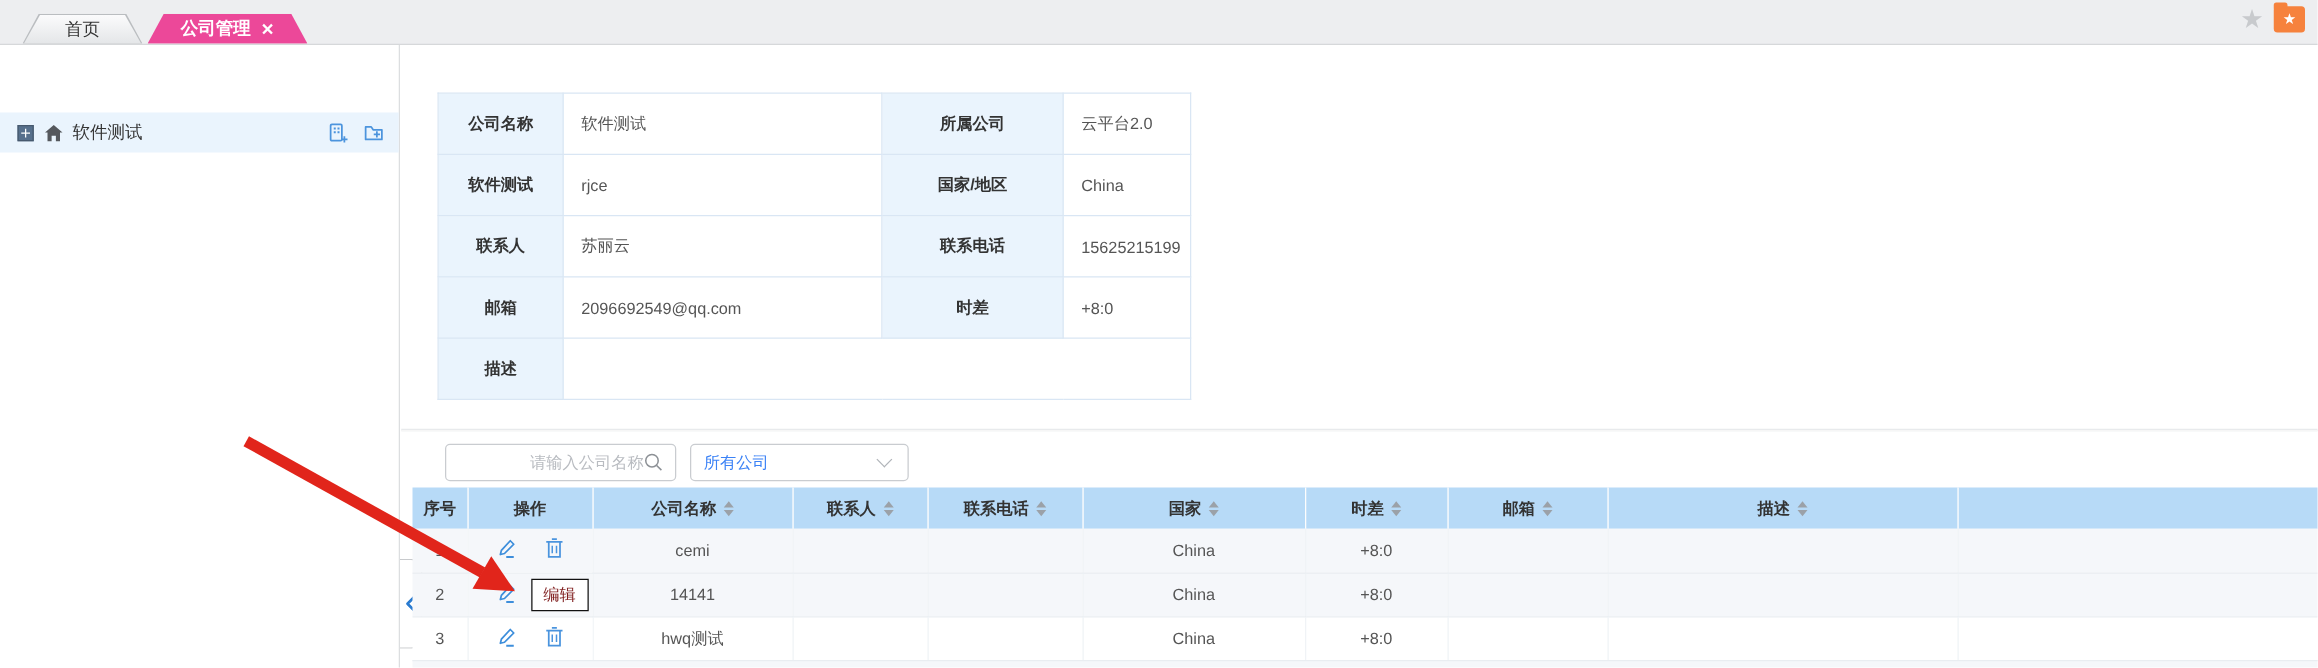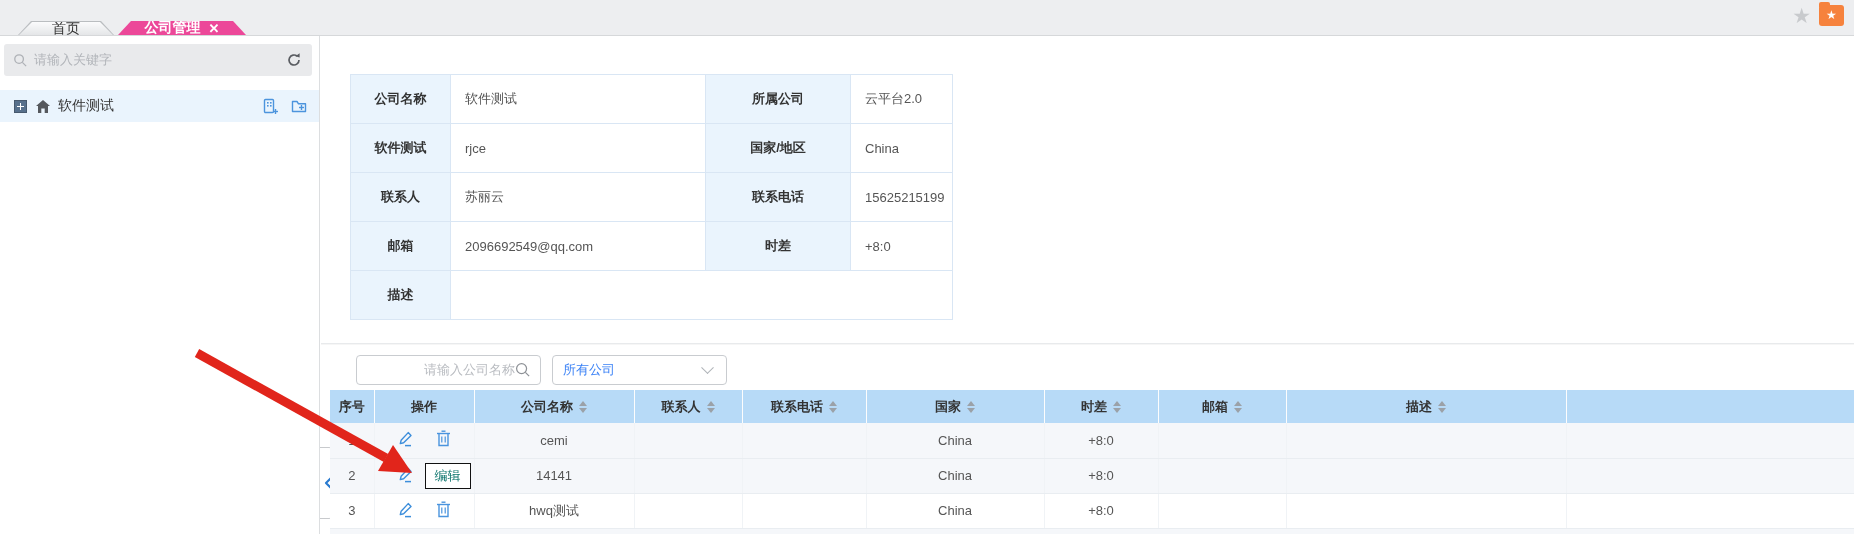--- a/index.html
+++ b/index.html
@@ -1,20 +1,20 @@
 <!DOCTYPE html>
 <html><head>
 <meta charset="utf-8">
 <style>
   * { margin:0; padding:0; box-sizing:border-box; }
   html,body { width:1854px; height:534px; background:#fff; font-family:"Liberation Sans", sans-serif; overflow:hidden; }
 
   
   .tabbar { position:absolute; left:0; top:0; width:1854px; height:36px; background:#edeef0; border-bottom:1px solid #d6d8da; }
-  .tab { position:absolute; bottom:0; height:14px; display:flex; align-items:center; justify-content:center; font-size:14px; }
+  .tab { position:absolute; bottom:0; height:24px; display:flex; align-items:center; justify-content:center; font-size:14px; }
   .tab-shape { clip-path: polygon(13px 0, calc(100% - 13px) 0, 100% 100%, 0 100%); }
   .tab-home { left:18px; width:96px; background:#babdc0; }
   .tab-home-inner { position:absolute; left:1px; right:1px; top:1px; bottom:0; background:linear-gradient(#fbfbfc,#e4e6e8); display:flex; align-items:center; justify-content:center; color:#333; }
   .tab-active { left:118px; width:128px; background:#ec4899; color:#fff; font-weight:bold; gap:8px; }
   .tab-close { font-size:13px; font-weight:bold; color:#fff; cursor:pointer; line-height:1; }
   .top-icons { position:absolute; right:10px; top:5px; display:flex; align-items:center; gap:8px; }
   .star-icon { color:#c8cacd; font-size:21px; line-height:1; }
   .fav-folder { position:relative; width:25px; height:21px; background:#f6823d; border-radius:3px; }
   .fav-folder::before { content:""; position:absolute; left:0; top:-3px; width:11px; height:5px; background:#f6823d; border-radius:2px 2px 0 0; }
   .fav-folder .fstar { position:absolute; left:0; right:0; top:2px; text-align:center; color:#fff; font-size:12px; line-height:17px; }
@@ -56,21 +56,21 @@
   .grid td { height:35px; font-size:13px; color:#555; text-align:center; vertical-align:middle; border-bottom:1px solid #e9edf1; border-right:1px solid #f0f3f6; }
   .grid td:last-child { border-right:none; }
   tr.stripe td { background:#f5f7fa; }
   tr.plain td { background:#fff; }
   .th-inner { display:inline-flex; align-items:center; gap:6px; }
   .sort { display:inline-flex; flex-direction:column; gap:2px; }
   .sort .up { width:0; height:0; border-left:4px solid transparent; border-right:4px solid transparent; border-bottom:5px solid #9ba1a8; }
   .sort .dn { width:0; height:0; border-left:4px solid transparent; border-right:4px solid transparent; border-top:5px solid #9ba1a8; }
   .op-cell { position:relative; }
   .op-icons { display:inline-flex; gap:22px; align-items:center; }
-  .tooltip { position:absolute; left:50px; top:4px; height:26px; padding:0 9px; background:#fff; border:1px solid #111; display:flex; align-items:center; font-size:13px; color:#0f766e; z-index:20; white-space:nowrap; }
+  .tooltip { position:absolute; left:50px; top:4px; height:26px; padding:0 9px; background:#fff; border:1px solid #111; display:flex; align-items:center; font-size:13px; color:#7f1d1d; z-index:20; white-space:nowrap; }
   .partial-row { position:absolute; left:330px; top:528px; width:1524px; height:6px; background:#f5f7fa; border-top:1px solid #e9edf1; }
 
   
   .arrow-overlay { position:absolute; left:0; top:0; width:1854px; height:534px; pointer-events:none; z-index:40; }
   svg { display:block; }
 </style>
 </head>
 <body>
 
 <div class="tabbar">
@@ -85,31 +85,20 @@
   </div>
   <div class="top-icons">
     <span class="star-icon">★</span>
     <div class="fav-folder">
       <span class="fstar">★</span>
     </div>
   </div>
 </div>
 
 <div class="sidebar">
-  <div class="side-search">
-    <svg width="15" height="15" viewBox="0 0 16 16" style="margin-left:9px">
-      <circle cx="6.5" cy="6.5" r="4.6" fill="none" stroke="#aeb1b6" stroke-width="1.4"></circle>
-      <line x1="10" y1="10" x2="14" y2="14" stroke="#aeb1b6" stroke-width="1.4"></line>
-    </svg>
-    <span class="ph">请输入关键字</span>
-    <svg width="16" height="16" viewBox="0 0 16 16" style="margin-right:10px">
-      <path d="M13 8a5 5 0 1 1-1.8-3.85" fill="none" stroke="#595c61" stroke-width="1.7"></path>
-      <polygon points="13.6,1.2 13.6,5.4 9.4,4.2" fill="#595c61"></polygon>
-    </svg>
-  </div>
   <div class="tree-row">
     <span class="expander"></span>
     <svg width="16" height="15" viewBox="0 0 16 15" style="margin-left:8px">
       <path d="M8 1 L15 7 H13 V14 H9.7 V9.5 H6.3 V14 H3 V7 H1 Z" fill="#55585d"></path>
     </svg>
     <span class="tree-label">软件测试</span>
     <span class="tree-actions">
       <svg width="17" height="17" viewBox="0 0 17 17">
         <rect x="2.5" y="1.5" width="9" height="13" rx="1" fill="none" stroke="#4c94dd" stroke-width="1.4"></rect>
         <rect x="5" y="4" width="1.6" height="1.6" fill="#4c94dd"></rect>

